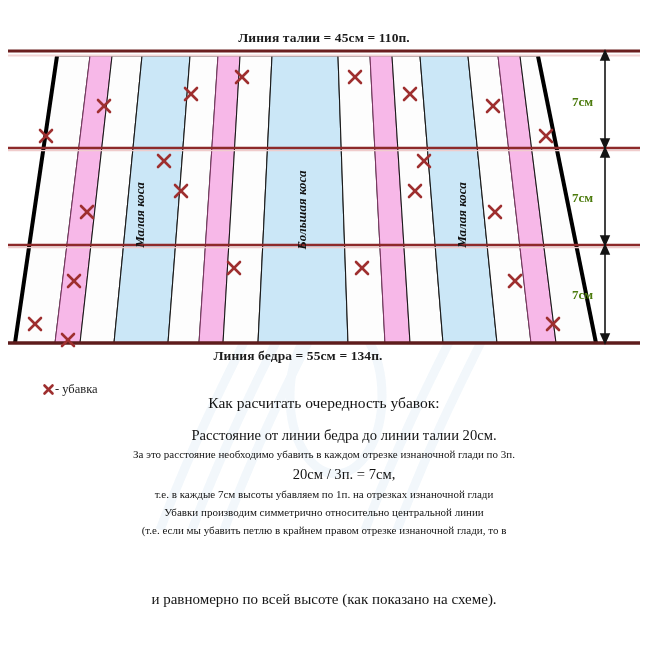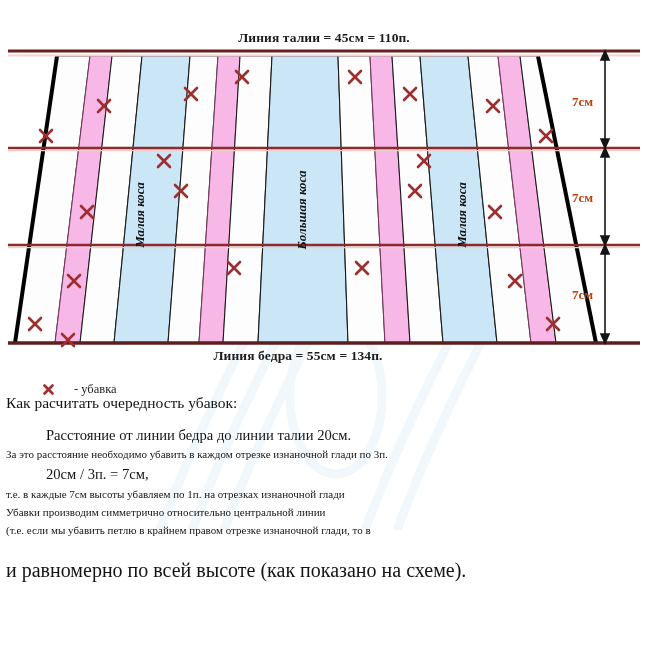--- a/index.html
+++ b/index.html
@@ -42,63 +42,63 @@
     letter-spacing:.1px;
   }
   #waist-label{left:0;top:30px;width:648px;text-align:center;}
   #hip-label{left:0;top:348px;width:596px;text-align:center;}
 
   .seg-label{
     position:absolute;
     font-family:"Liberation Serif", serif;
     font-weight:bold;
     font-size:13px;
-    color:#c2410c;
+    color:#4d7c0f;
     white-space:nowrap;
   }
   #seg-1{left:572px;top:94px;}
   #seg-2{left:572px;top:190px;}
   #seg-3{left:572px;top:287px;}
 
   
   .legend{
     position:absolute;
     left:42px;top:382px;
-    display:flex;align-items:center;gap:19px;
+    display:flex;align-items:center;gap:0;
     font-size:12.5px;
     font-family:"Liberation Serif", serif;
     color:#1c1c1c;
   }
   .legend .x-glyph{
     display:inline-block;
     width:13px;height:13px;
     position:relative;
   }
   .legend .x-glyph svg{display:block;}
 
   
   .textblock{
     position:absolute;
     left:0;top:395px;
     width:648px;
-    text-align:left;
+    text-align:center;
     font-family:"Liberation Serif", serif;
     color:#141414;
   }
   .textblock .ln{
     display:block;
     line-height:1.0;
     margin:0;
     padding:0 6px;
   }
   .ln.heading{font-size:15.5px;margin-bottom:17px;}
   .ln.body{font-size:14.6px;margin-bottom:7px;margin-left:40px;}
   .ln.body-sm{font-size:11px;margin-bottom:7px;}
   .ln.spacer{height:17px;}
-  .ln.last{font-size:20px;}
+  .ln.last{font-size:15px;margin-top:32px;}
 </style>
 </head>
 <body>
 
 <div id="root">
 
   <svg class="watermark" viewBox="0 0 360 230">
     <g stroke="#dceaf5" stroke-width="9" fill="none" opacity="0.75">
       <path d="M10 230 C 40 150, 70 90, 110 10"></path>
       <path d="M42 230 C 72 150, 102 90, 142 10"></path>

